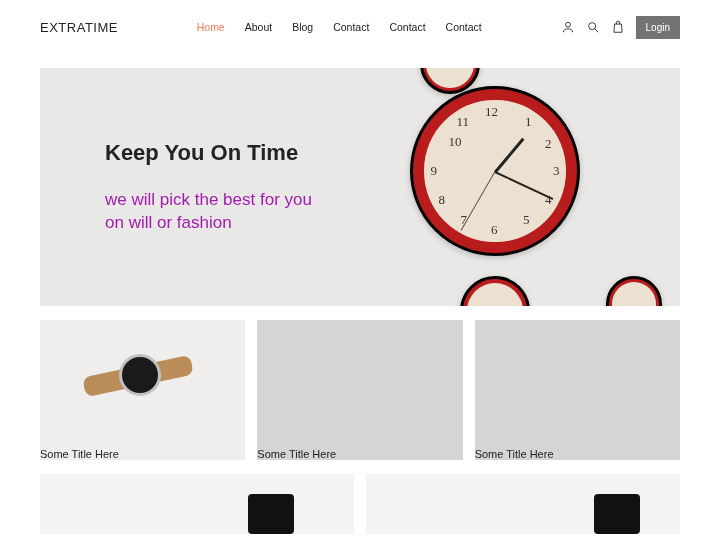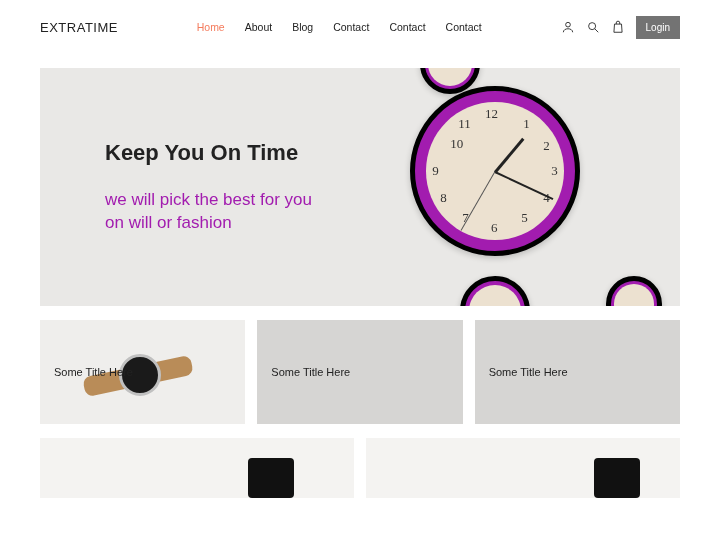--- a/index.html
+++ b/index.html
@@ -11,34 +11,34 @@
 .nav-item{color:#222;cursor:pointer}
 .nav-item.active{color:#f47b5c}
 .right{display:flex;align-items:center;gap:11px}
 .icon{width:14px;height:14px;display:inline-flex;align-items:center;justify-content:center}
 .icon svg{width:14px;height:14px;stroke:#222;fill:none;stroke-width:1.5}
 .login{background:#737373;color:#fff;font-size:10px;padding:6px 10px;border:none;cursor:pointer}
 .hero{margin-top:14px;background:#e9e8e6;height:238px;position:relative;overflow:hidden;display:flex;align-items:center}
 .hero-text{position:relative;z-index:2;padding-left:65px;max-width:300px}
 .hero-title{font-size:22px;font-weight:800;margin-bottom:23px}
 .hero-sub{font-size:17px;color:#a21caf;line-height:1.35}
-.clock{position:absolute;border-radius:50%;background:#a21caf;border:5px solid #000000;box-shadow:0 2px 6px rgba(0,0,0,.2)}
+.clock{position:absolute;border-radius:50%;background:#b91c1c;border:3px solid #000000;box-shadow:0 2px 6px rgba(0,0,0,.2)}
 .clock-main{width:170px;height:170px;right:100px;top:18px}
 .clock-top{width:60px;height:60px;right:200px;top:-34px}
 .clock-bl{width:70px;height:70px;right:150px;bottom:-40px}
 .clock-br{width:56px;height:56px;right:18px;bottom:-26px}
 .clock-face{position:absolute;inset:6%;border-radius:50%;background:#ece1d0;display:flex;align-items:center;justify-content:center}
 .clock-main .clock-face{inset:7%}
 .hand{position:absolute;background:#222;top:50%;left:50%;transform-origin:left center}
 .hand.h{width:44px;height:3px;transform:rotate(-50deg)}
 .hand.m{width:64px;height:2px;transform:rotate(25deg)}
 .hand.s{width:68px;height:1px;background:#555;transform:rotate(120deg)}
 .num{position:absolute;font-family:Georgia,serif;font-size:13px;color:#333}
 .cards{display:flex;gap:12px;margin-top:14px}
-.card{flex:1;height:104px;background:#d6d5d3;position:relative;display:flex;align-items:center;padding:14px}
+.card{flex:1;height:140px;background:#d6d5d3;position:relative;display:flex;align-items:flex-end;}
 .card.first{background:#efeeec}
 .card-title{font-size:11px;color:#222}
 .card.first .card-title{position:relative;z-index:2}
 .watch{position:absolute;right:52px;top:20px;width:110px;height:70px}
 .band{position:absolute;width:110px;height:20px;top:26px;left:0;background:#b98c58;border-radius:8px;transform:rotate(-12deg)}
 .case{position:absolute;width:42px;height:42px;left:36px;top:14px;background:#1a1a1a;border-radius:50%;border:3px solid #c0c0c0}
 .row2{display:flex;gap:12px;margin-top:14px}
 .r2{flex:1;height:60px;background:#f4f3f1;position:relative}
 .blk{position:absolute;width:46px;height:40px;background:#111;border-radius:4px;bottom:0}
 .r2 .blk{right:60px}

